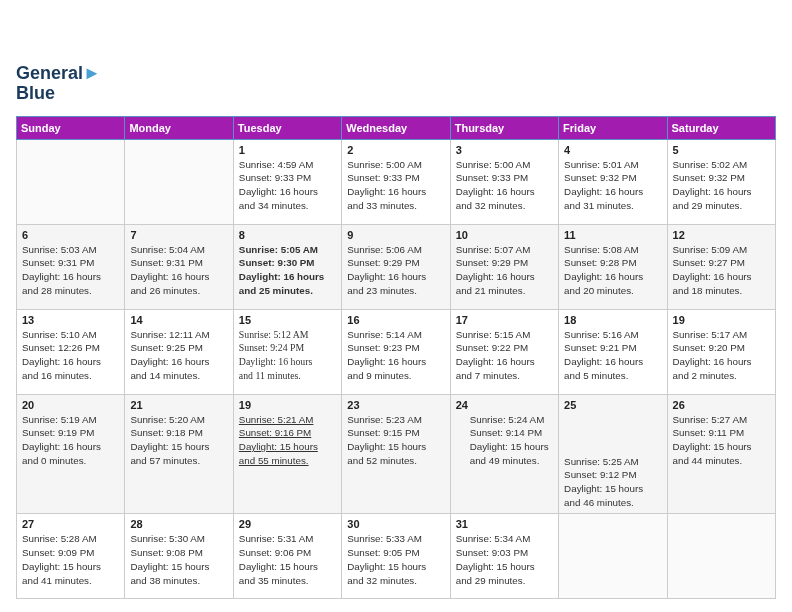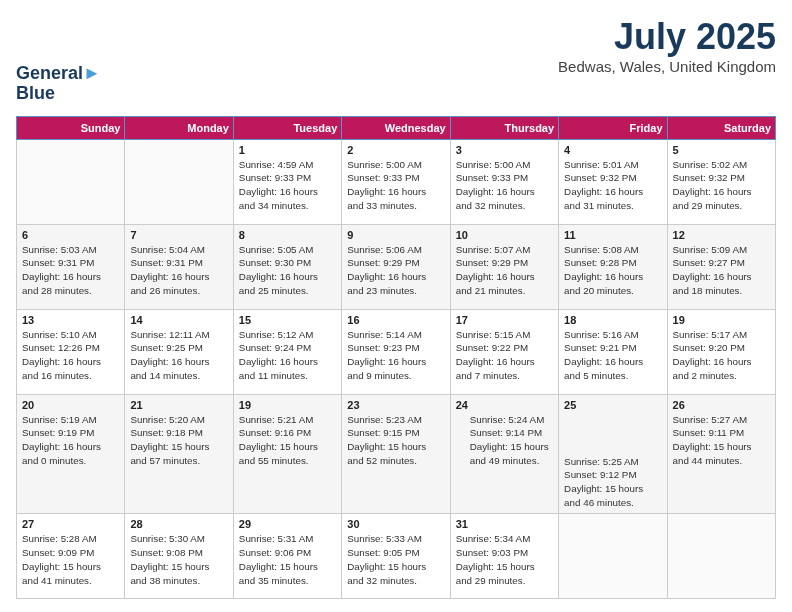--- a/index.html
+++ b/index.html
@@ -41,24 +41,24 @@
     .calendar-subtitle {
       font-size: 15px;
       color: #444;
     }
     table {
       width: 100%;
       border-collapse: collapse;
       font-size: 10.5px;
     }
     thead tr th {
-      background-color: #be185d;
+      background-color: #a21caf;
       color: #fff;
       padding: 5px 4px;
-      text-align: right;
+      text-align: left;
       font-size: 11px;
       border: 1px solid #5a90c5;
     }
     tbody tr td {
       border: 1px solid #ccc;
       vertical-align: top;
       padding: 4px 5px;
       width: 108px;
       min-height: 70px;
       height: 85px;
@@ -86,24 +86,20 @@
 </head>
 <body>
 
 <div class="header">
   <div class="logo">
     <div>
       <div class="logo-text">
         General<span>►</span><br>Blue
       </div>
     </div>
-  </div>
-  <div class="title-block">
-    <div class="calendar-title">July 2025</div>
-    <div class="calendar-subtitle">Bedwas, Wales, United Kingdom</div>
   </div>
 </div>
 
 <table>
   <thead>
     <tr>
     <th>Sunday</th>
         <th>Monday</th>
         <th>Tuesday</th>
         <th>Wednesday</th>
@@ -162,21 +158,21 @@
         </td>
         <td>
           <span class="day-num">7</span>
           <div class="day-detail" style="white-space: pre-line;">Sunrise: 5:04 AM
 Sunset: 9:31 PM
 Daylight: 16 hours
 and 26 minutes.</div>
         </td>
         <td>
           <span class="day-num">8</span>
-          <div class="day-detail" style="white-space: pre-line;">Sunrise: 5:05 AM
+          <div class="day-detail" style="white-space: pre-line; font-weight: bold;">Sunrise: 5:05 AM
 Sunset: 9:30 PM
 Daylight: 16 hours
 and 25 minutes.</div>
         </td>
         <td>
           <span class="day-num">9</span>
           <div class="day-detail" style="white-space: pre-line;">Sunrise: 5:06 AM
 Sunset: 9:29 PM
 Daylight: 16 hours
 and 23 minutes.</div>
@@ -213,21 +209,21 @@
         </td>
         <td>
           <span class="day-num">14</span>
           <div class="day-detail" style="white-space: pre-line;">Sunrise: 12:11 AM
 Sunset: 9:25 PM
 Daylight: 16 hours
 and 14 minutes.</div>
         </td>
         <td>
           <span class="day-num">15</span>
-          <div class="day-detail" style="white-space: pre-line;">Sunrise: 5:12 AM
+          <div class="day-detail" style="white-space: pre-line; font-family: Liberation Serif, serif;">Sunrise: 5:12 AM
 Sunset: 9:24 PM
 Daylight: 16 hours
 and 11 minutes.</div>
         </td>
         <td>
           <span class="day-num">16</span>
           <div class="day-detail" style="white-space: pre-line;">Sunrise: 5:14 AM
 Sunset: 9:23 PM
 Daylight: 16 hours
 and 9 minutes.</div>
@@ -264,21 +260,21 @@
         </td>
         <td>
           <span class="day-num">21</span>
           <div class="day-detail" style="white-space: pre-line;">Sunrise: 5:20 AM
 Sunset: 9:18 PM
 Daylight: 15 hours
 and 57 minutes.</div>
         </td>
         <td>
           <span class="day-num">19</span>
-          <div class="day-detail" style="white-space: pre-line;">Sunrise: 5:21 AM
+          <div class="day-detail" style="white-space: pre-line; text-decoration: underline;">Sunrise: 5:21 AM
 Sunset: 9:16 PM
 Daylight: 15 hours
 and 55 minutes.</div>
         </td>
         <td>
           <span class="day-num">23</span>
           <div class="day-detail" style="white-space: pre-line;">Sunrise: 5:23 AM
 Sunset: 9:15 PM
 Daylight: 15 hours
 and 52 minutes.</div>

